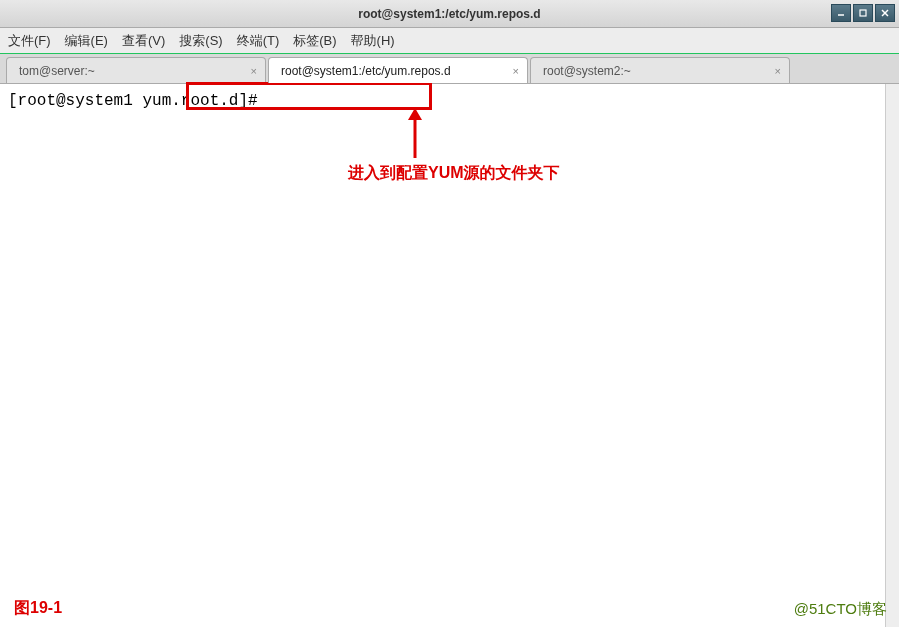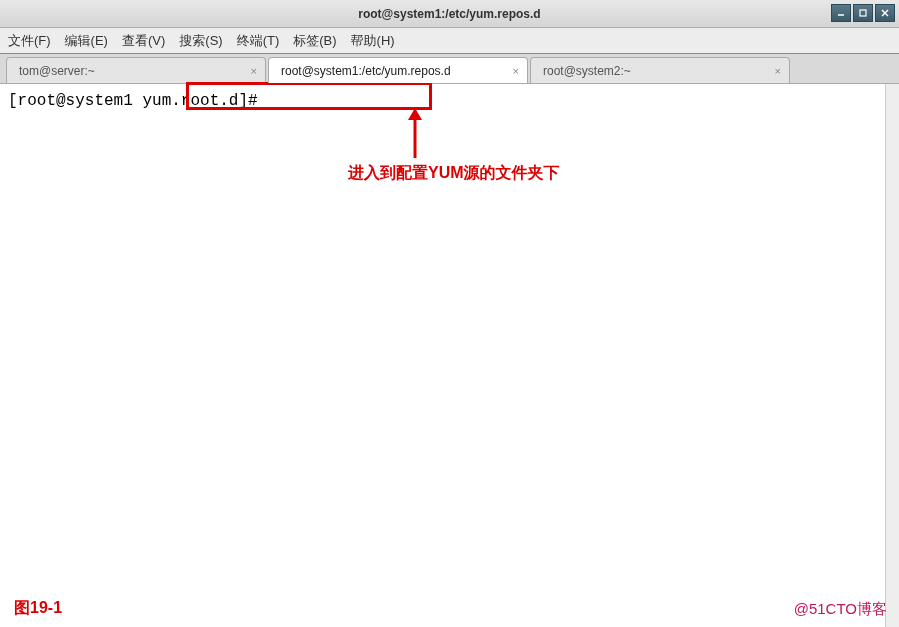--- a/index.html
+++ b/index.html
@@ -131,21 +131,21 @@
       left: 14px;
       bottom: 8px;
       color: #d00;
       font-size: 16px;
       font-weight: bold;
     }
     .watermark {
       position: absolute;
       right: 12px;
       bottom: 8px;
-      color: #be185d;
+      color: #4d7c0f;
       font-size: 15px;
     }
     .scrollbar {
       position: absolute;
       right: 0;
       top: 84px;
       bottom: 0;
       width: 14px;
       background: #eee;
       border-left: 1px solid #ccc;

